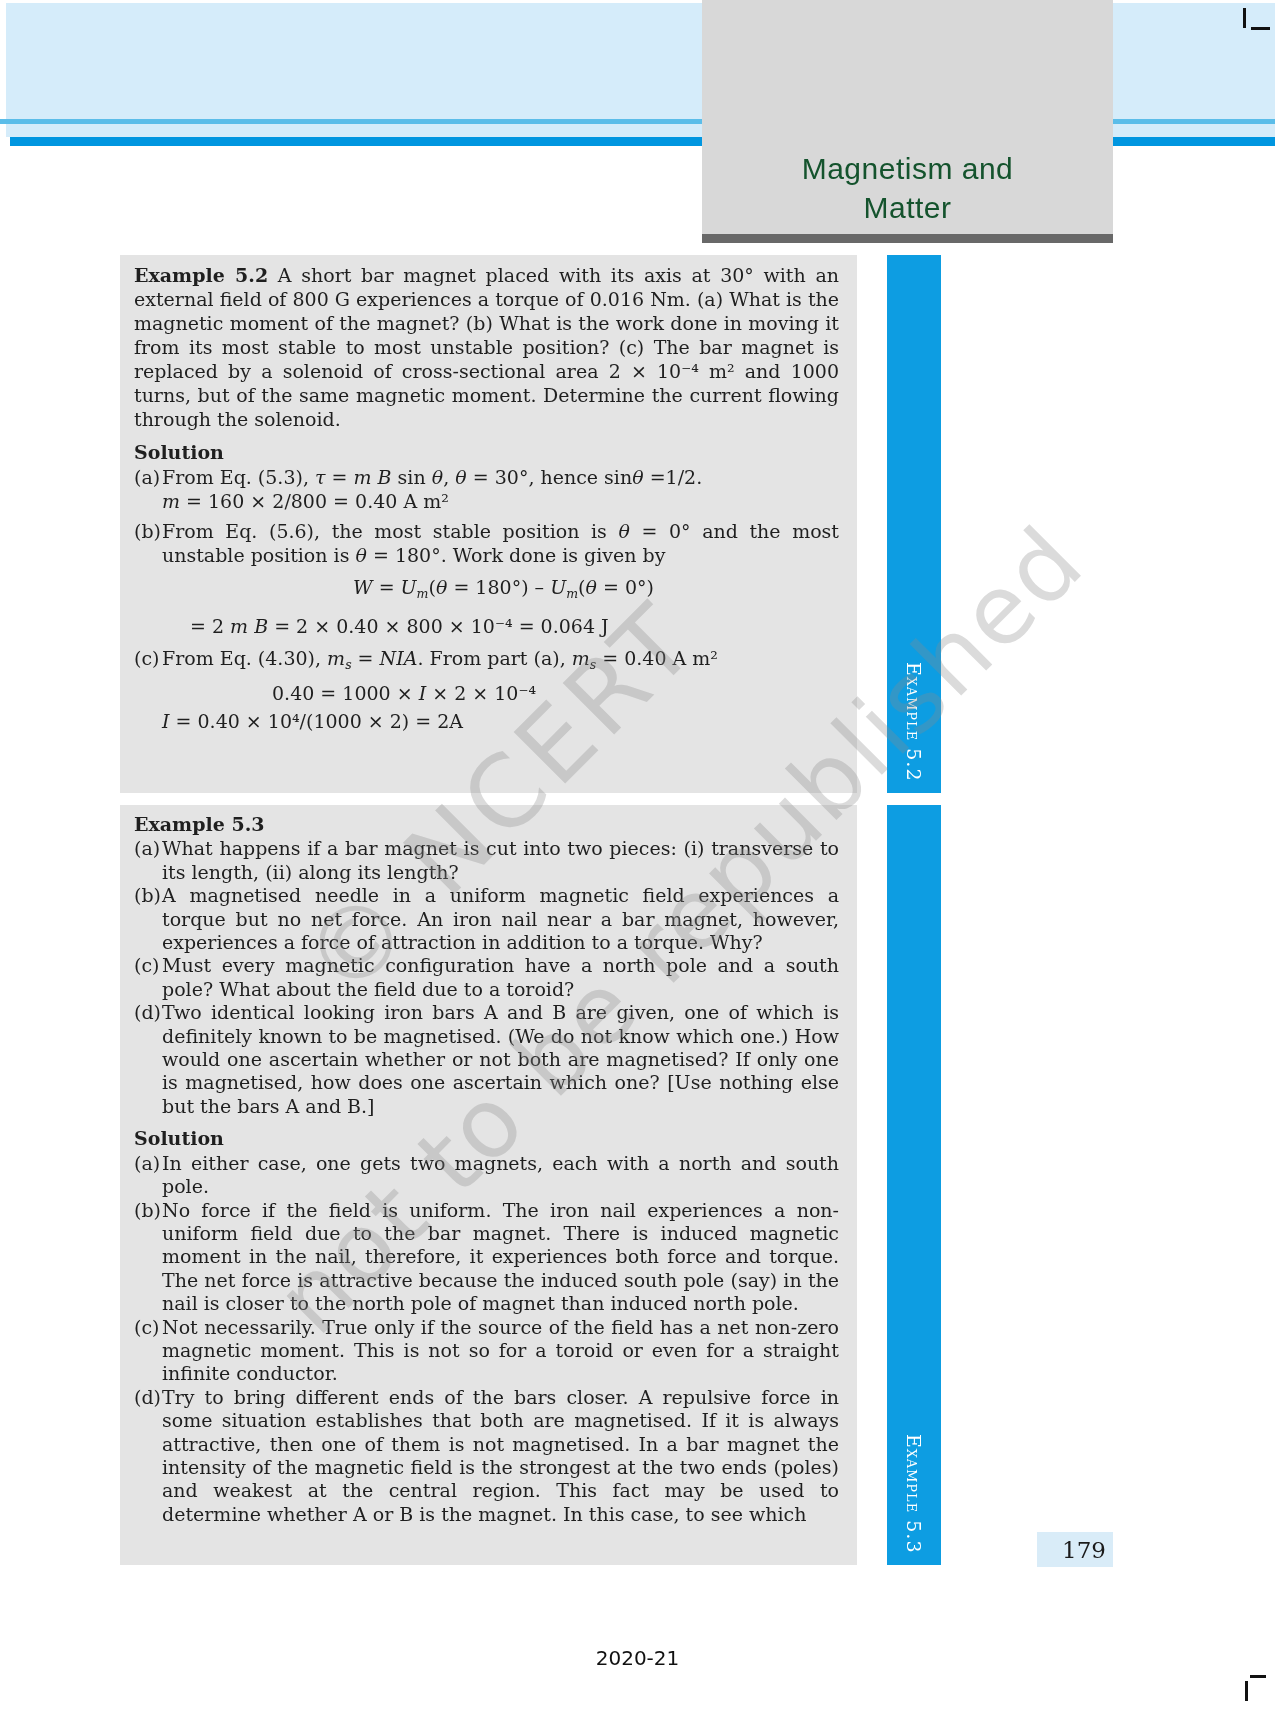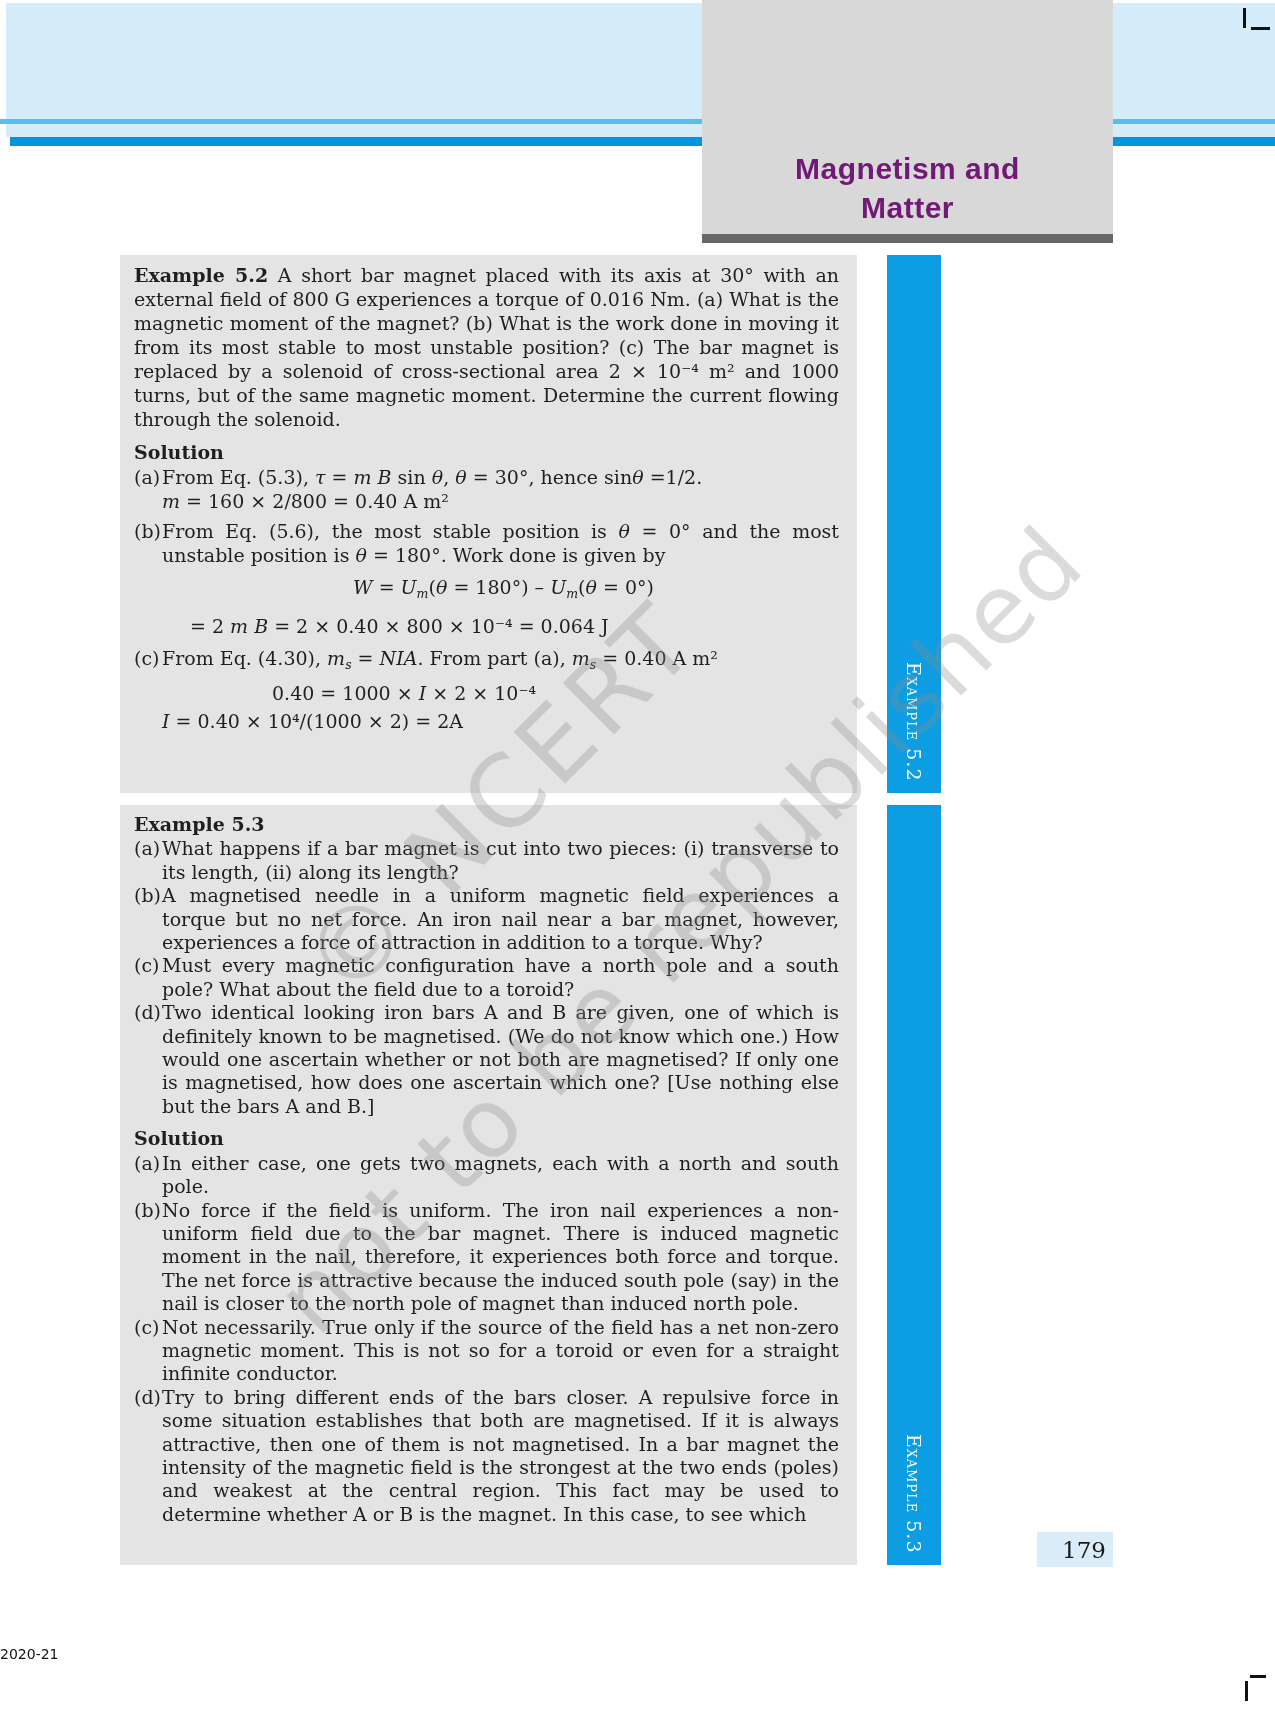--- a/index.html
+++ b/index.html
@@ -22,22 +22,22 @@
   
   .title-box {
     position:absolute; left:702px; top:0; width:411px; height:243px;
     background:#d8d8d8; z-index:2;
   }
   .title-strip { position:absolute; left:0; bottom:0; width:100%; height:9px; background:#686868; }
   .title-text {
     position:absolute; left:0; right:0; bottom:16px;
     text-align:center;
     font-family:"Liberation Sans", sans-serif;
-    font-size:30px; line-height:39px; font-weight:700;
-    letter-spacing:0.5px; color:#701a75;
+    font-size:30px; line-height:39px; font-weight:400;
+    letter-spacing:0.5px; color:#14532d;
   }
 
   
   .cm { position:absolute; background:#111; z-index:7; }
   .cm-v1 { left:1243px; top:8px;    width:3px;  height:20px; }
   .cm-h1 { left:1251px; top:27px;   width:19px; height:3px;  }
   .cm-h2 { left:1250px; top:1675px; width:16px; height:3px;  }
   .cm-v2 { left:1245px; top:1681px; width:3px;  height:20px; }
 
   
@@ -100,22 +100,23 @@
 
   
   .page-badge {
     position:absolute; left:1037px; top:1532px; width:76px; height:35px;
     background:#d9ecf8; z-index:3;
     display:flex; align-items:center; justify-content:center;
     font-size:23px; color:#1b1b1b;padding-left:18px;
   }
   .footer-year {
     position:absolute; left:0; right:0; top:1646px;
+    text-align:center;
     font-family:"DejaVu Sans", sans-serif;
-    font-size:14px; color:#111;
+    font-size:20px; color:#111;
   }
 </style>
 </head>
 <body>
 
 <div class="page">
 
   <div class="band-pale"></div>
   <div class="stripe-mid"></div>
   <div class="stripe-dark"></div>

